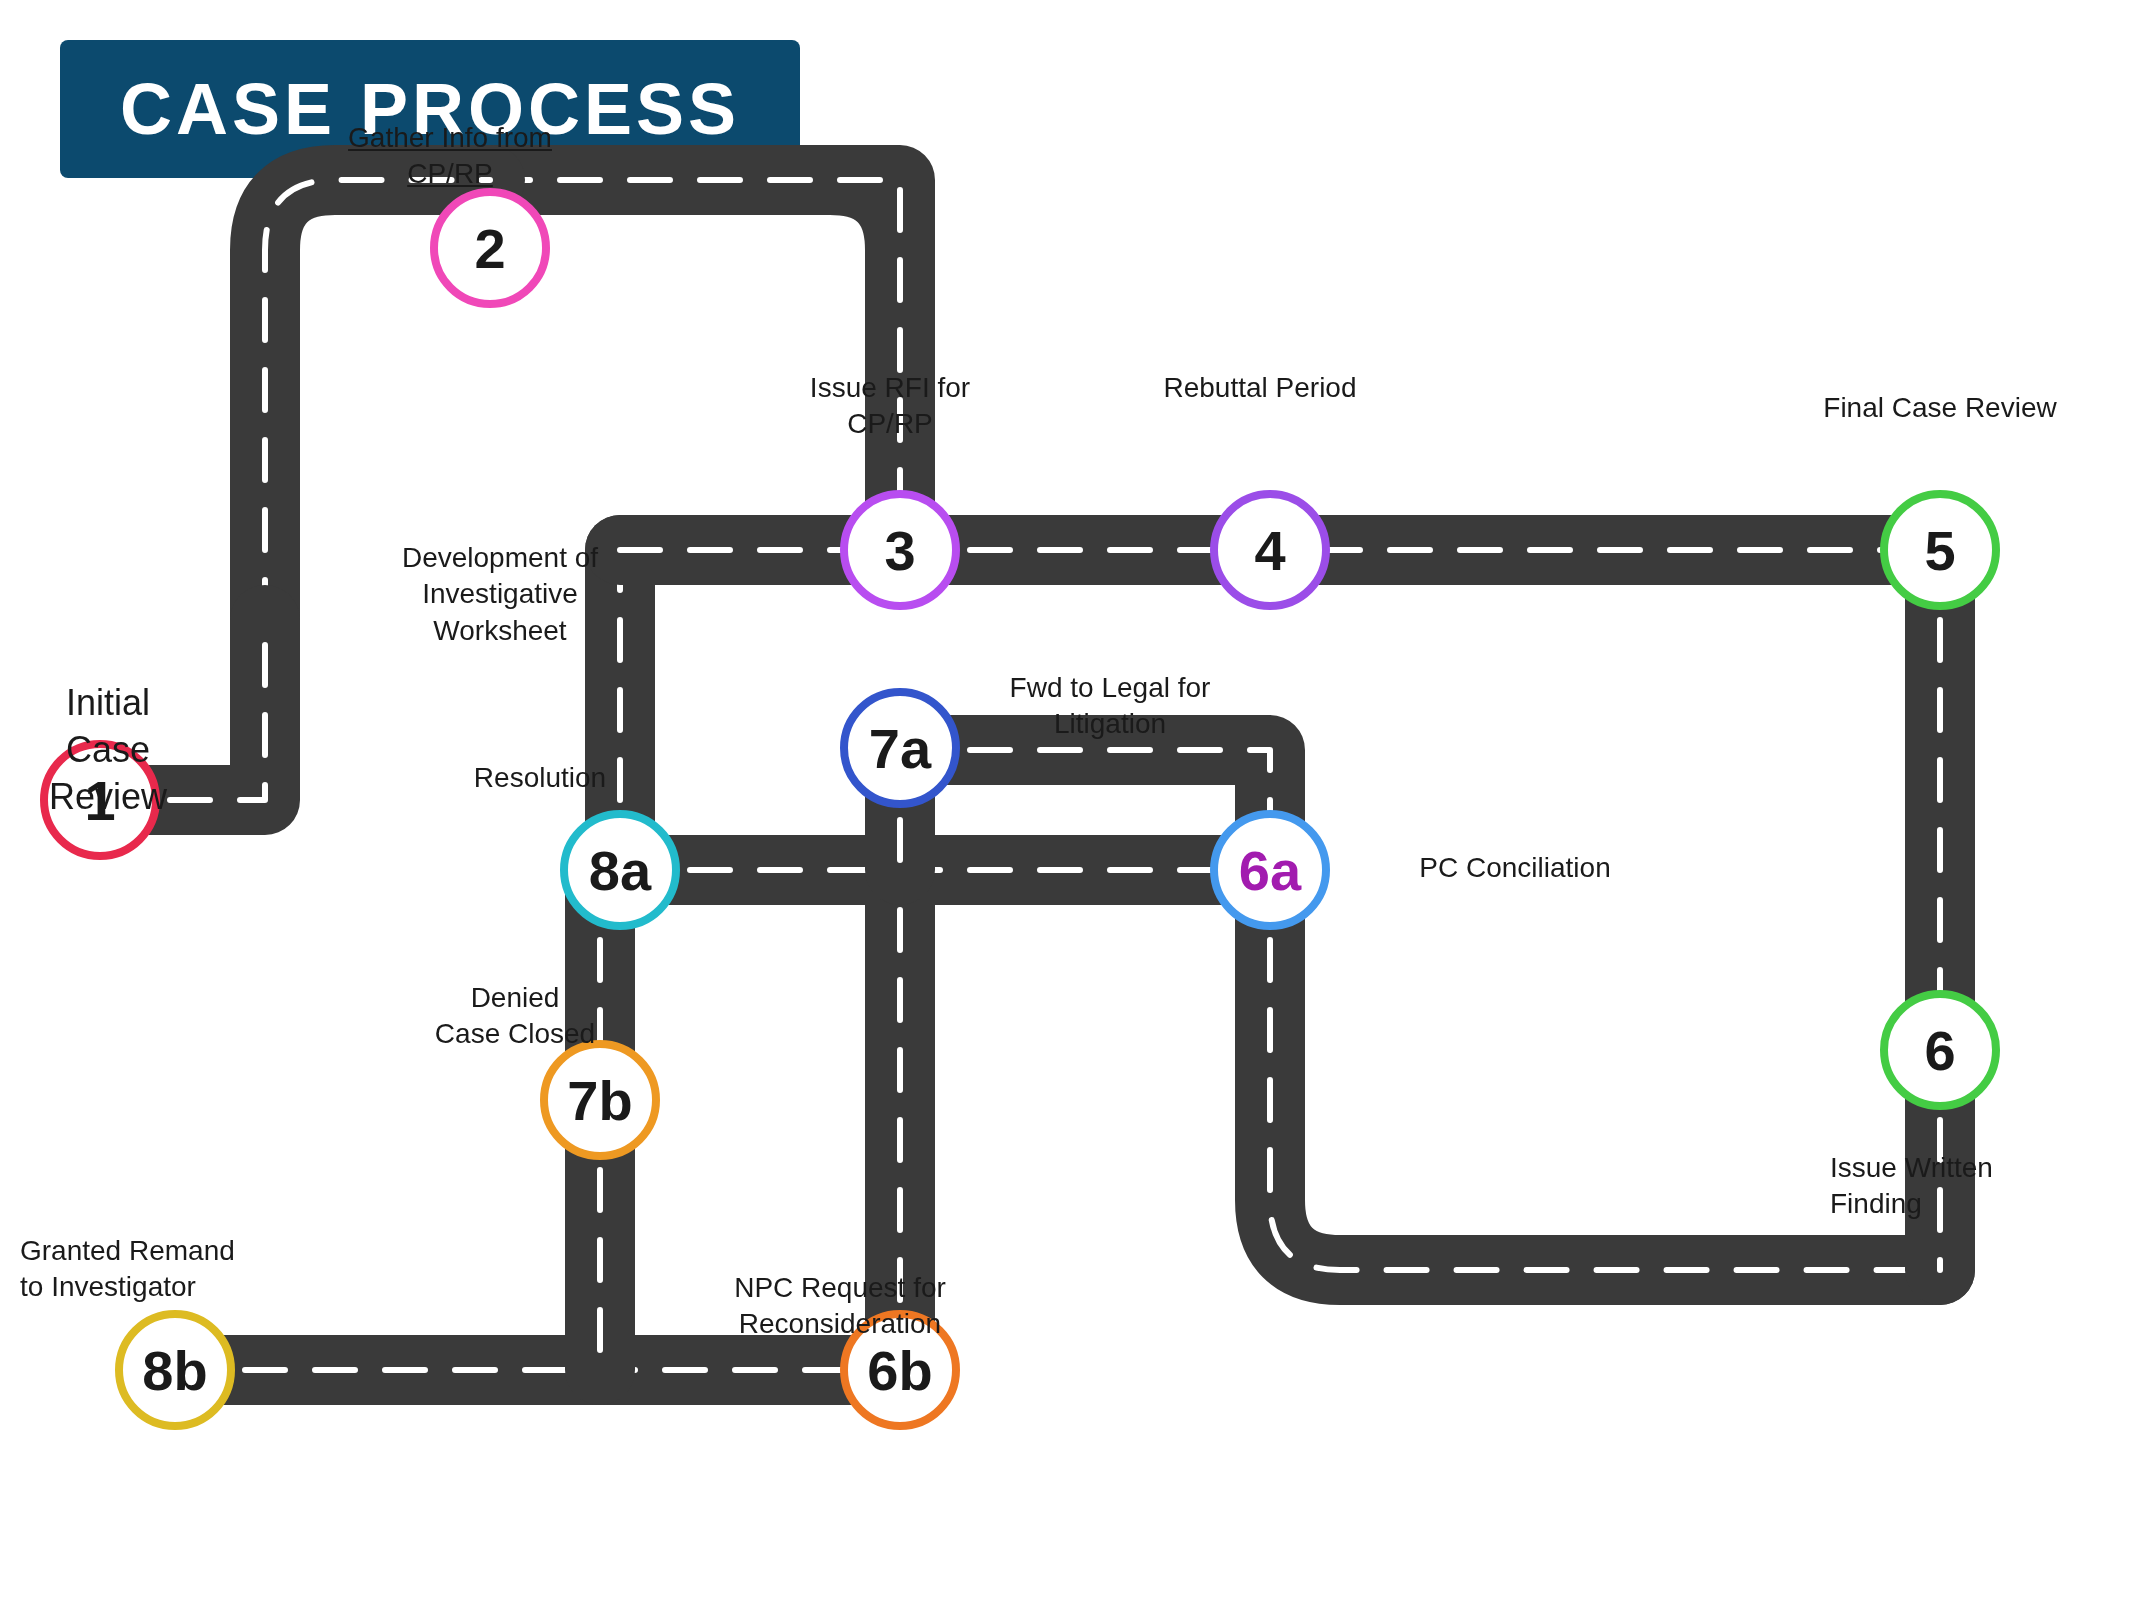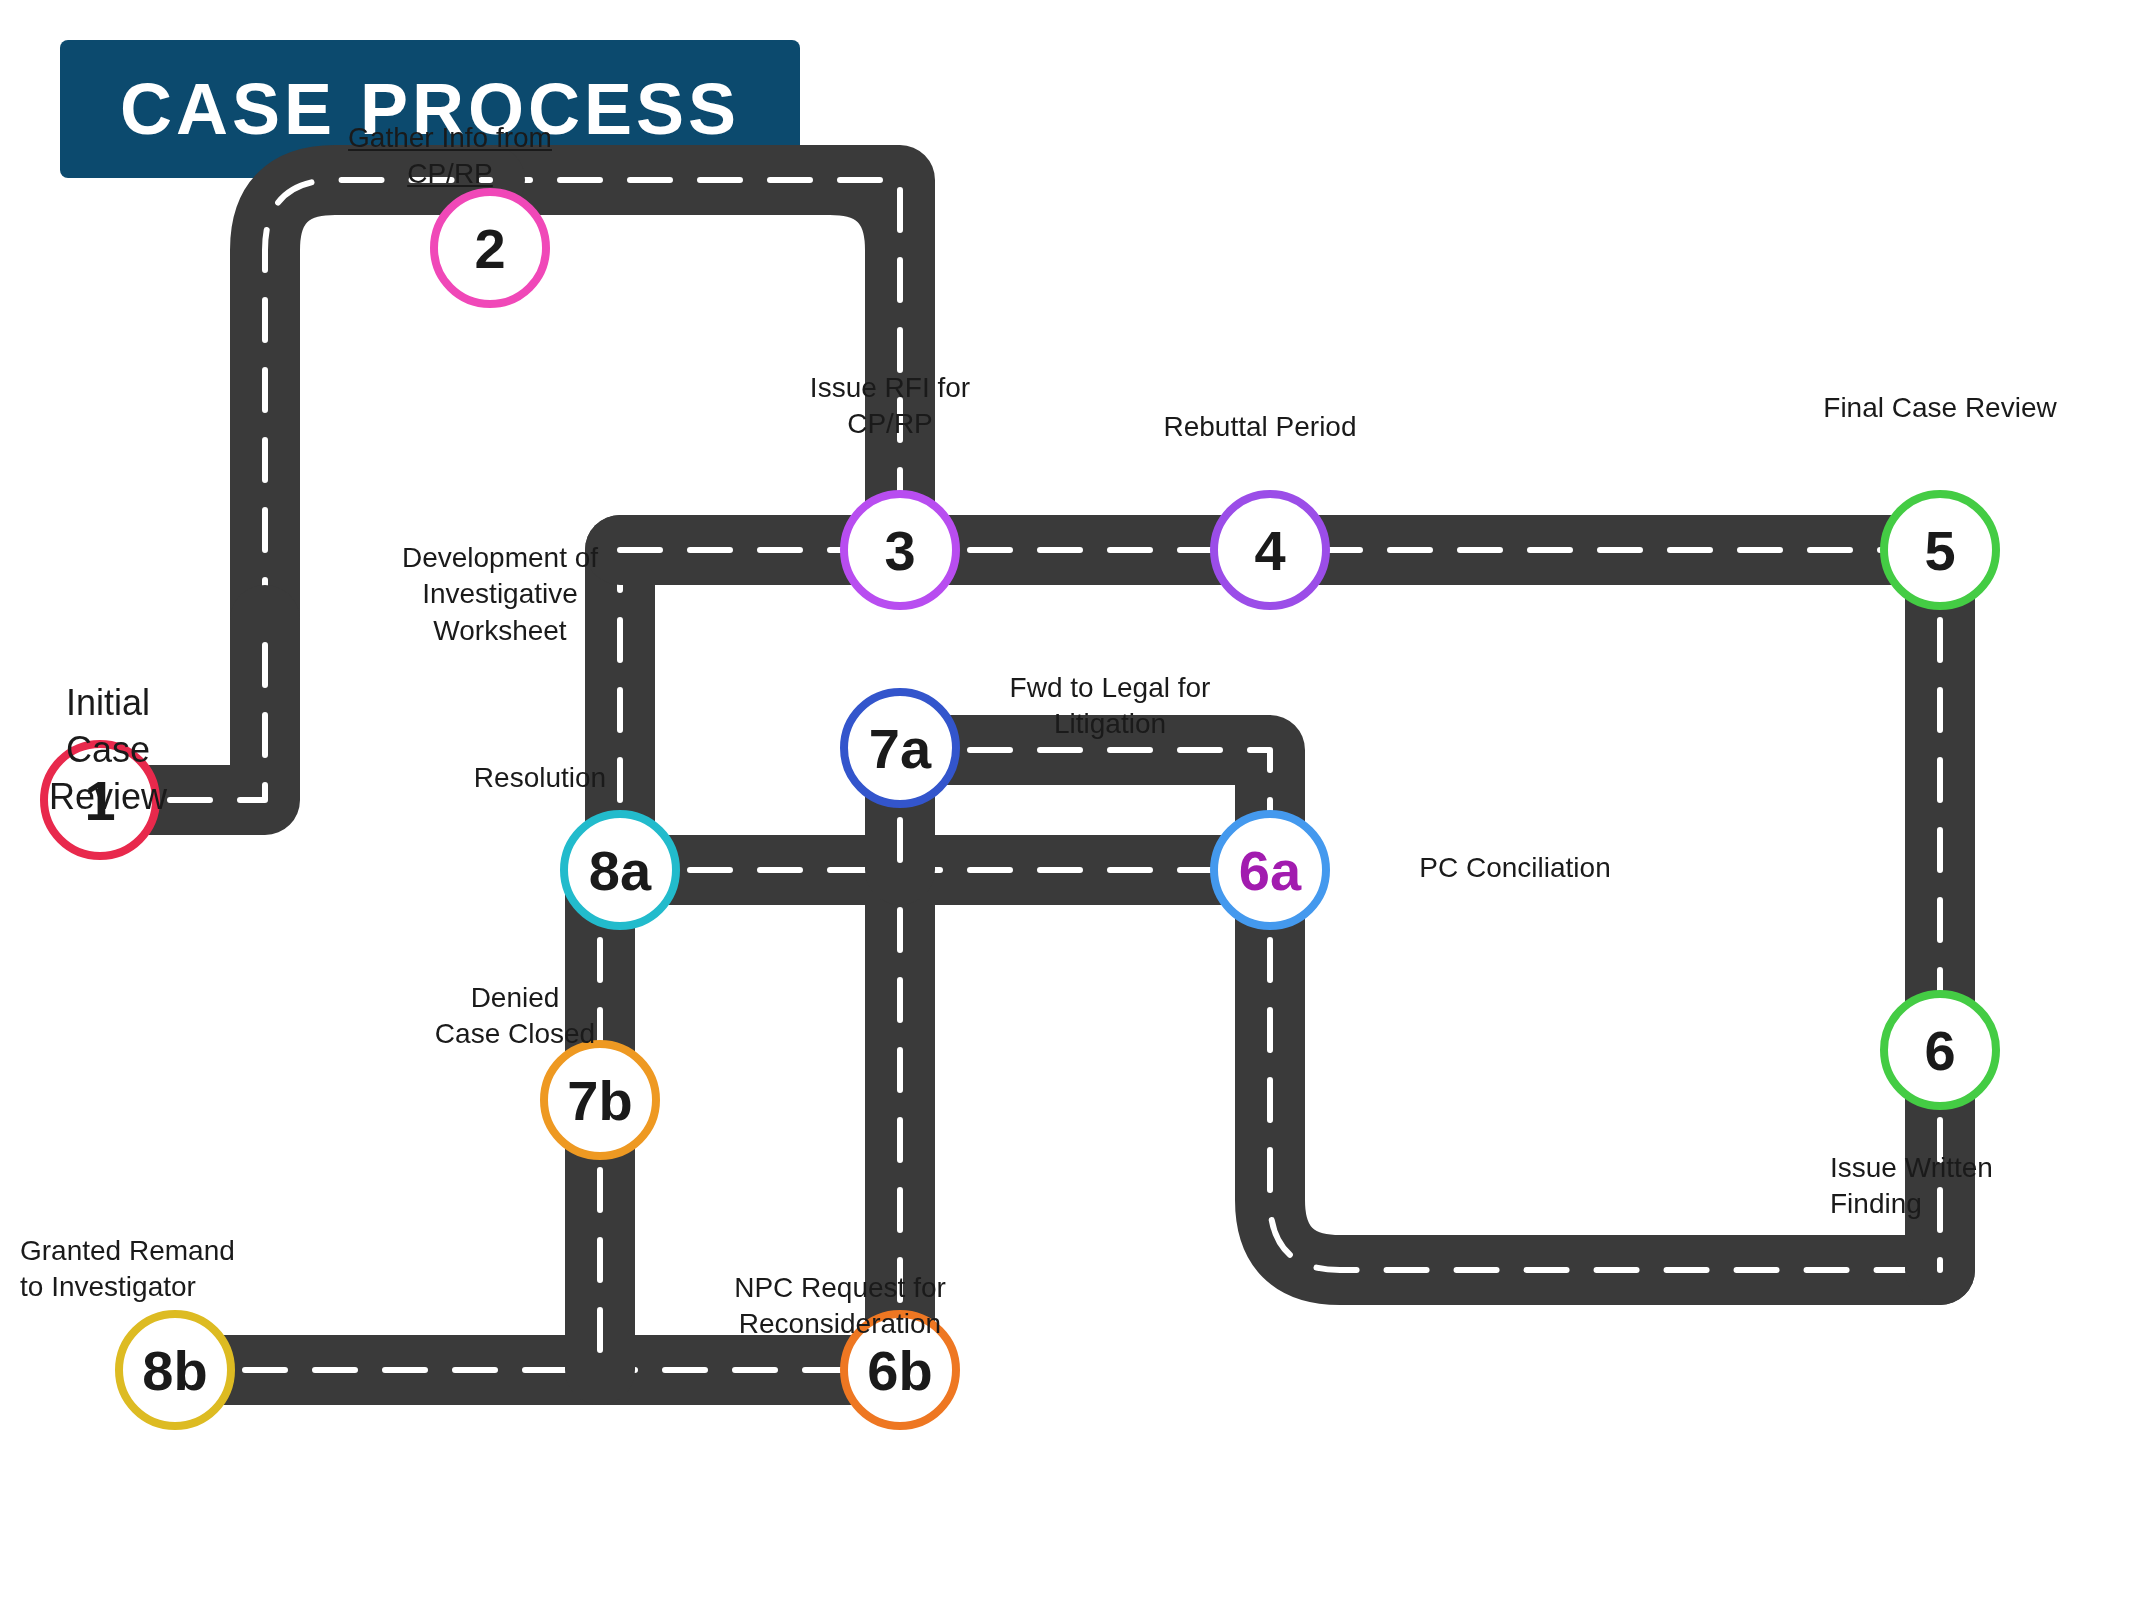--- a/index.html
+++ b/index.html
@@ -204,21 +204,21 @@
   </div>
 
   <div class="step-label" style="left:340px; top:120px; width:220px; font-size:28px; text-align:center;text-decoration:underline;">
     Gather Info from<br>CP/RP
   </div>
 
   <div class="step-label" style="left:790px; top:370px; width:200px; font-size:28px; text-align:center;">
     Issue RFI for<br>CP/RP
   </div>
 
-  <div class="step-label" style="left:1160px; top:370px; width:200px; font-size:28px; text-align:center;margin-top:39px;">
+  <div class="step-label" style="left:1160px; top:370px; width:200px; font-size:28px; text-align:center;">
     Rebuttal Period
   </div>
 
   <div class="step-label" style="left:1820px; top:390px; width:240px; font-size:28px; text-align:center;">
     Final Case Review
   </div>
 
   <div class="step-label" style="left:1000px; top:670px; width:220px; font-size:28px;">
     Fwd to Legal for<br>Litigation
   </div>

